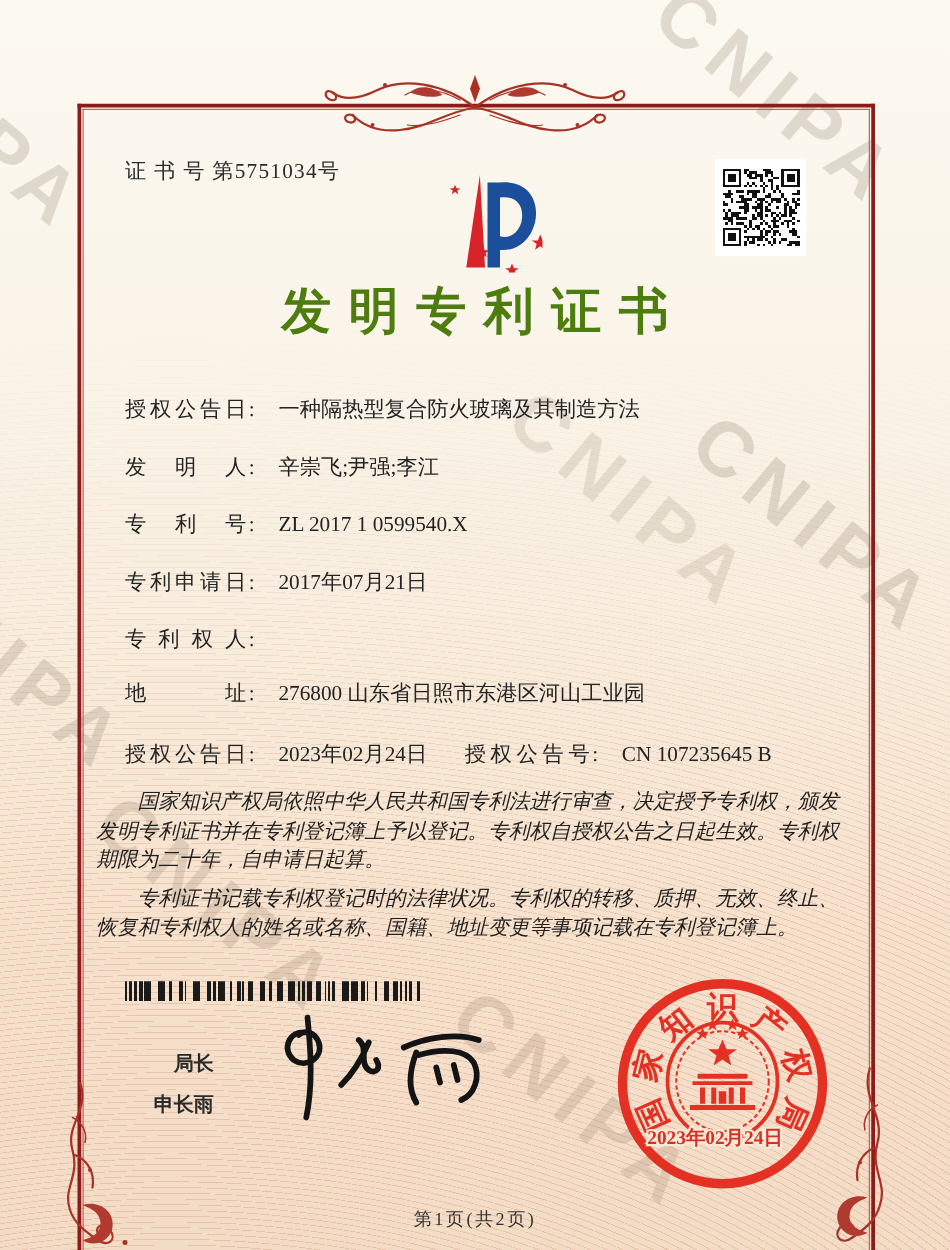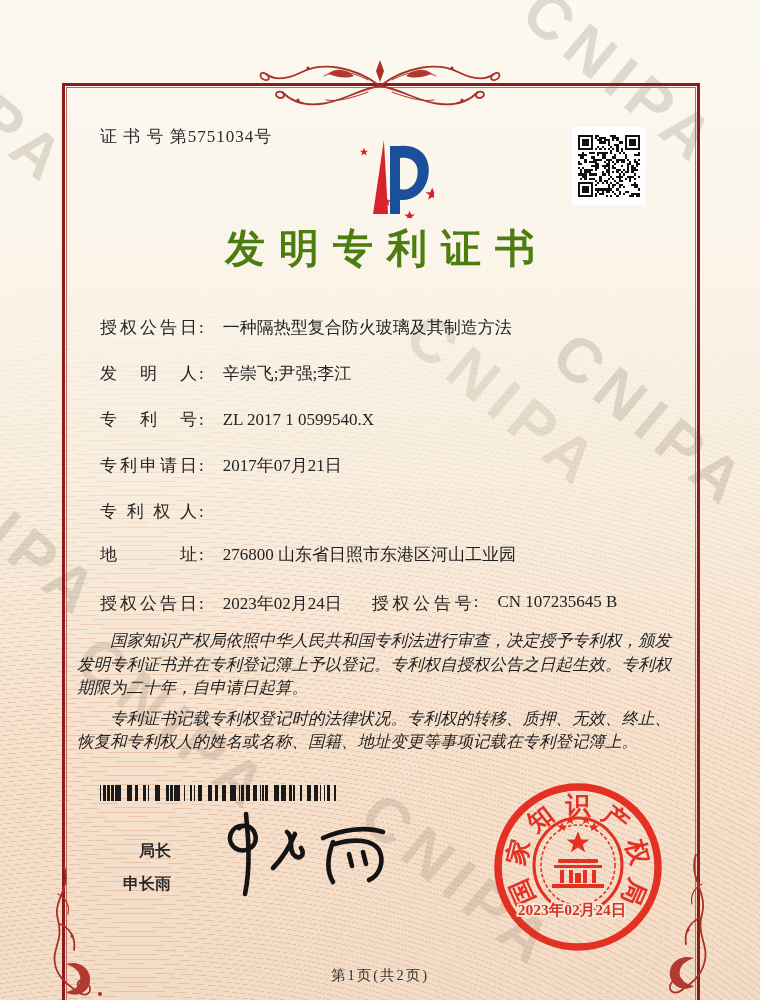--- a/index.html
+++ b/index.html
@@ -40,21 +40,21 @@
   .logo{position:absolute;left:322px;top:138px;}
   .title{position:absolute;left:0;top:221px;width:760px;text-align:center;
     font-size:40px;font-weight:bold;letter-spacing:14px;text-indent:14px;color:#4d7c0f;}
   .qr-box{position:absolute;left:572px;top:127px;width:73px;height:78px;background:#fff;
     display:flex;align-items:center;justify-content:center;}
   .row{position:absolute;left:100px;width:570px;display:flex;align-items:baseline;
     font-size:17px;color:#232323;}
   .flabel{display:inline-block;width:97px;text-align:justify;text-align-last:justify;}
   .colon{margin-left:2px;}
   .fvalue{margin-left:19px;white-space:nowrap;}
-  .pair2{display:flex;align-items:flex-start;margin-left:30px;}
+  .pair2{display:flex;align-items:center;margin-left:30px;}
   .pair2 .flabel{width:100px;}
   .paras{position:absolute;left:77px;top:629px;width:607px;font-size:16.5px;
     line-height:23.5px;font-style:italic;color:#1f1f1f;}
   .paras p{margin:0 0 7px 0;text-indent:2em;}
   .barcode{position:absolute;left:100px;top:785px;}
   .signer{position:absolute;left:123px;top:841px;z-index:4;
     font-family:"Liberation Sans","DejaVu Sans",sans-serif;font-size:16px;font-weight:600;color:#2a2a2a;text-align:right;}
   .signer div{margin-bottom:12px;}
   .signature{position:absolute;left:215px;top:810px;z-index:4;}
   .seal{position:absolute;left:489px;top:778px;z-index:5;opacity:.94;}

